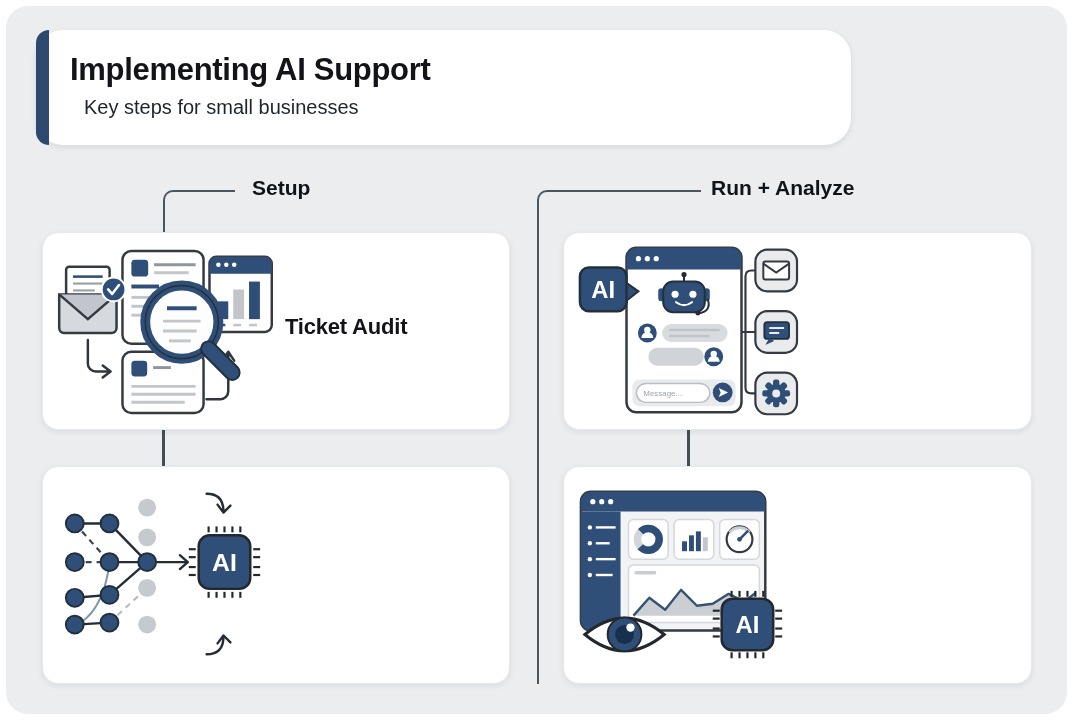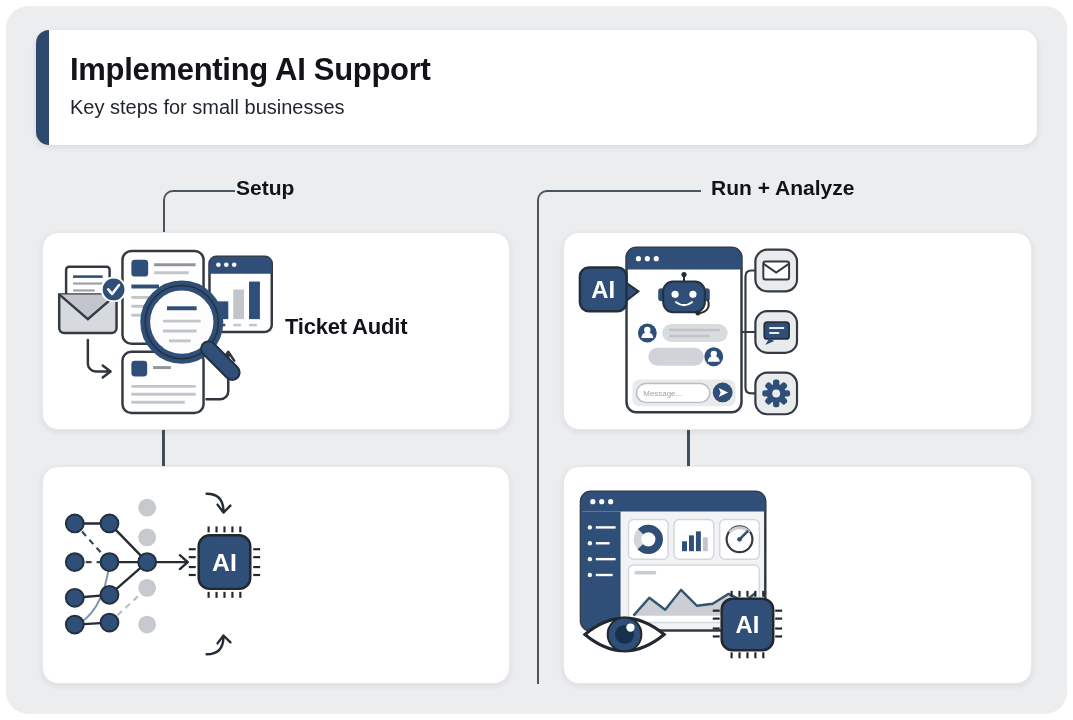--- a/index.html
+++ b/index.html
@@ -1,35 +1,35 @@
 <!DOCTYPE html>
 <html><head>
 <meta charset="utf-8">
 <style>
   html,body{margin:0;padding:0;background:#fff;}
   .stage{position:relative;width:1073px;height:720px;background:#ffffff;overflow:hidden;
          font-family:"Liberation Sans",sans-serif;color:#151a21;}
   .canvas{position:absolute;inset:6px;background:#ecedef;border-radius:22px;}
 
   
-  .header-card{position:absolute;left:36px;top:30px;width:1001px;height:115px;background:#fff;
-               border-radius:15px;box-shadow:0 2px 6px rgba(20,30,45,.10);}
+  .header-card{position:absolute;left:36px;top:30px;width:815px;height:115px;background:#fff;
+               border-radius:27px;box-shadow:0 2px 6px rgba(20,30,45,.10);}
   .header-accent{position:absolute;left:0;top:0;width:13px;height:115px;background:#2d4a6e;
                  border-radius:14px 0 0 14px;}
   .page-title{position:absolute;left:34px;top:22px;margin:0;font-size:31px;font-weight:700;
               letter-spacing:-.3px;color:#121419;}
-  .page-subtitle{position:absolute;left:34px;top:66px;margin:0;font-size:20px;font-weight:400;color:#1e242c;}
+  .page-subtitle{position:absolute;left:48px;top:66px;margin:0;font-size:20px;font-weight:400;color:#1e242c;}
 
   
   .col-label{position:absolute;font-size:21px;font-weight:700;color:#0f1419;}
   .bracket{position:absolute;border-left:2px solid #49565f;border-top:2px solid #49565f;
            border-top-left-radius:10px;}
   .bracket-setup{left:163px;top:190px;width:70px;height:42px;}
   .bracket-run{left:537px;top:190px;width:162px;height:492px;}
-  .label-setup{left:236px;top:176px;}
+  .label-setup{left:252px;top:176px;}
   .label-run{left:711px;top:176px;}
 
   
   .v-connector{position:absolute;width:2.5px;background:#3f4e59;}
   .conn-left{left:162px;top:428px;height:38px;}
   .conn-right{left:687px;top:428px;height:38px;}
 
   
   .card{position:absolute;background:#fff;border-radius:16px;border:1px solid #e6e8ea;
         box-shadow:0 2px 6px rgba(20,30,45,.08);display:flex;align-items:center;}

